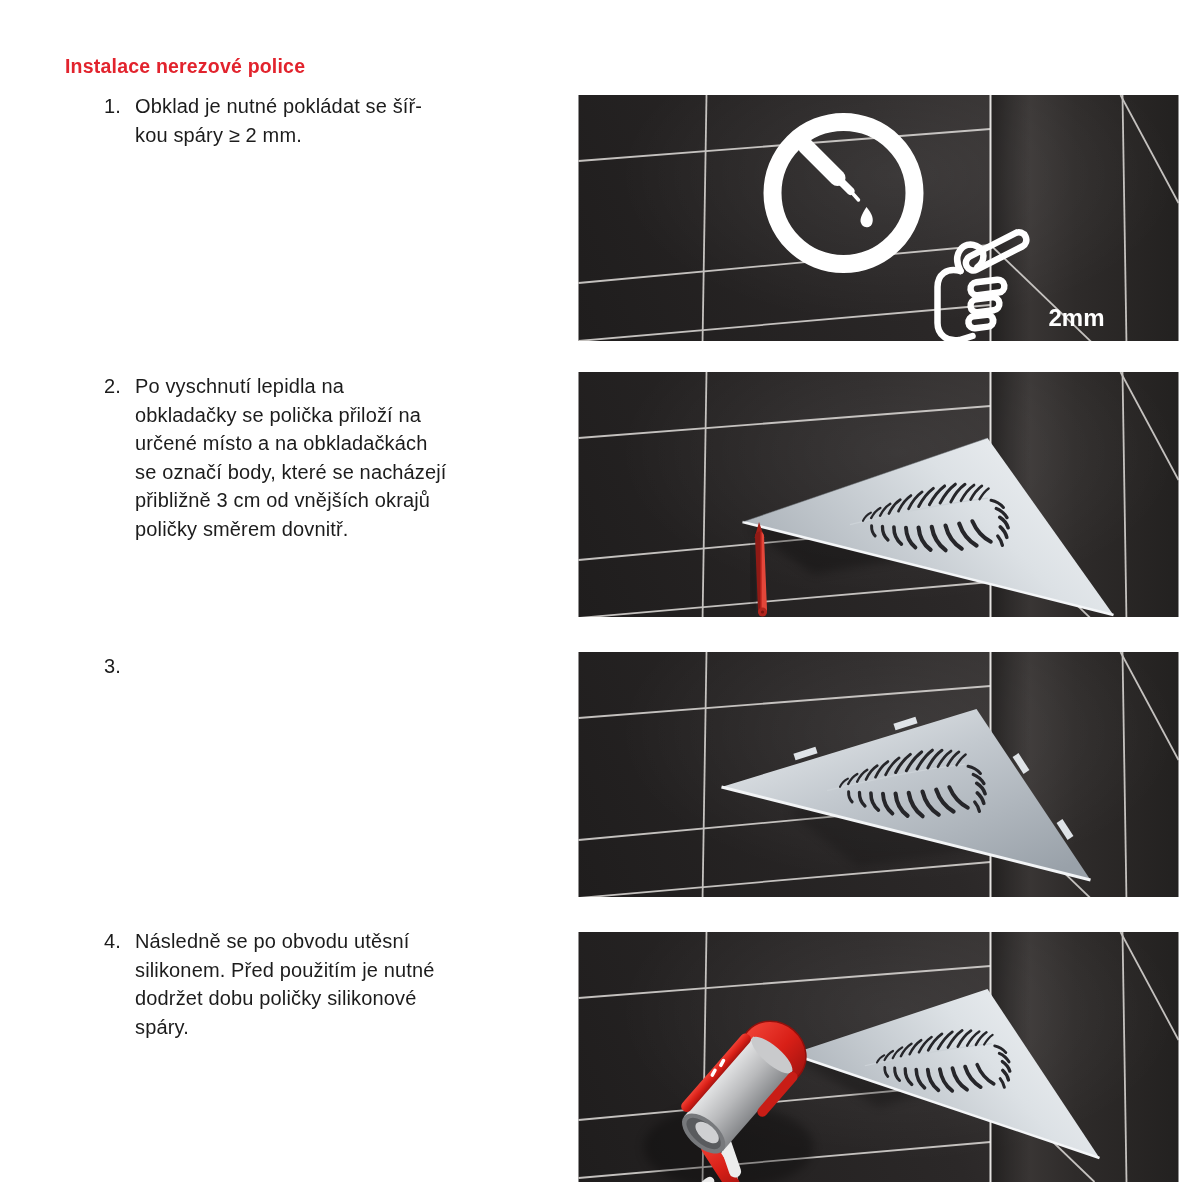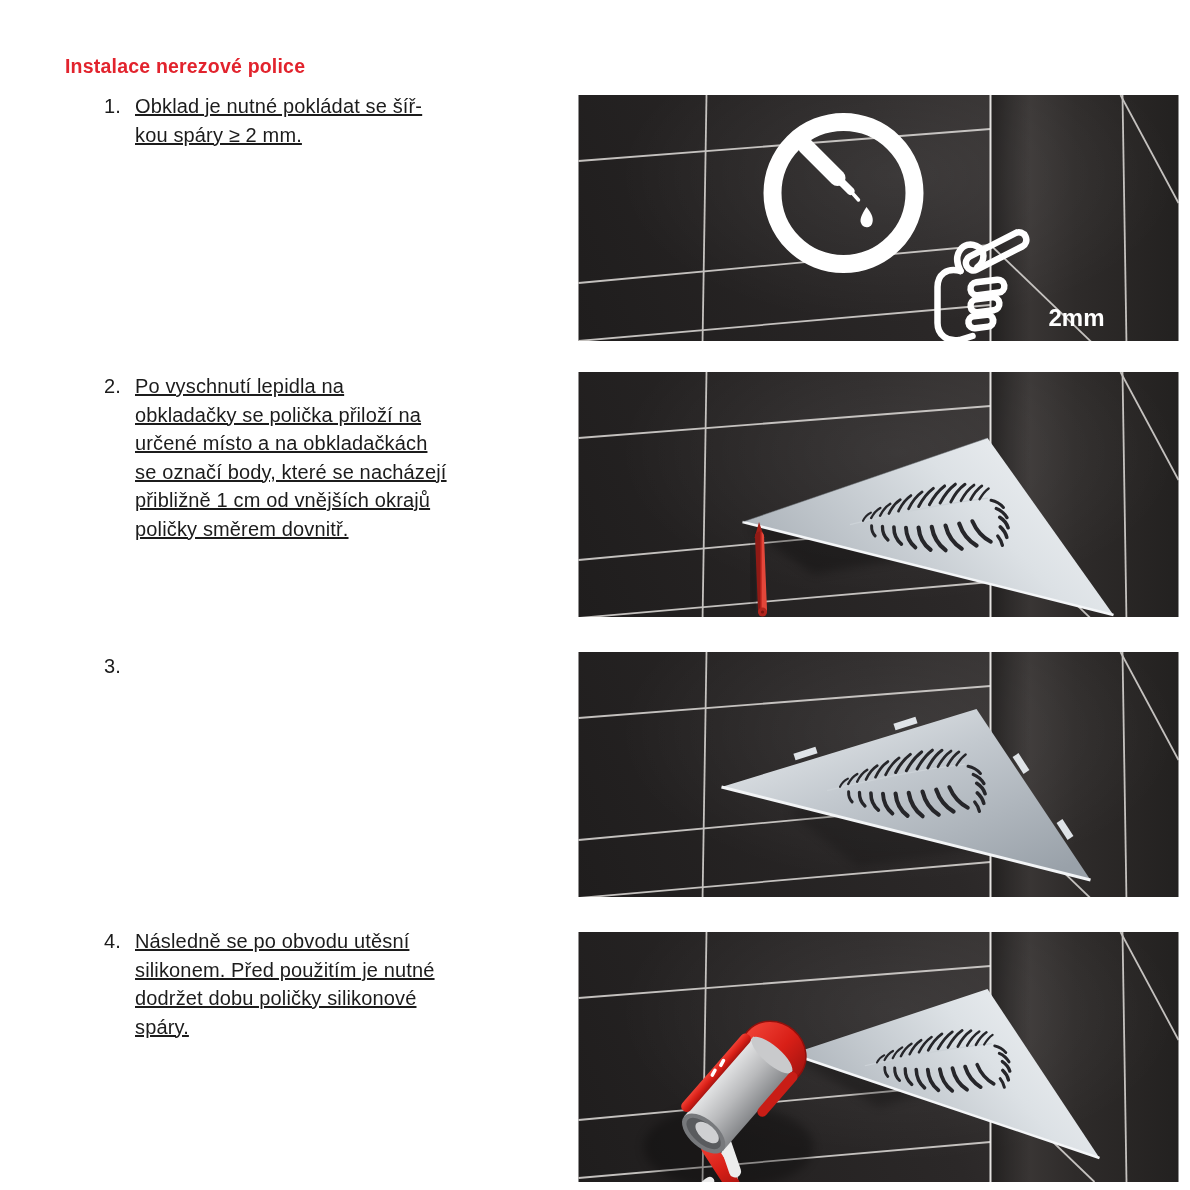--- a/index.html
+++ b/index.html
@@ -11,21 +11,21 @@
   }
   .page-title{
     position:absolute;left:65px;top:42px;
     font-size:19.5px;font-weight:bold;color:#e2232d;letter-spacing:.2px;
   }
   .step{
     position:absolute;left:104px;width:450px;display:flex;
     font-size:20px;line-height:28.5px;color:#1c1c1c;letter-spacing:.15px;
   }
   .step-num{width:31px;flex-shrink:0;}
-  .step-text{white-space:pre-line;text-decoration:underline;}
+  .step-text{white-space:pre-line;}
   .step1{top:92px;}
   .step2{top:372px;}
   .step3{top:652px;}
   .step4{top:927px;}
   .figure{position:absolute;left:578px;display:block;}
   .fig1{top:95px;}
   .fig2{top:372px;}
   .fig3{top:652px;}
   .fig4{top:932px;}
   svg{display:block;}
@@ -153,21 +153,21 @@
   <span class="step-num">1.</span>
   <span class="step-text">Obklad je nutné pokládat se šíř-
 kou spáry ≥ 2 mm.</span>
 </div>
 <div class="step step2">
   <span class="step-num">2.</span>
   <span class="step-text">Po vyschnutí lepidla na
 obkladačky se polička přiloží na
 určené místo a na obkladačkách
 se označí body, které se nacházejí
-přibližně 1 cm od vnějších okrajů
+přibližně 3 cm od vnějších okrajů
 poličky směrem dovnitř.</span>
 </div>
 <div class="step step3">
   <span class="step-num">3.</span>
 </div>
 <div class="step step4">
   <span class="step-num">4.</span>
   <span class="step-text">Následně se po obvodu utěsní
 silikonem. Před použitím je nutné
 dodržet dobu poličky silikonové

